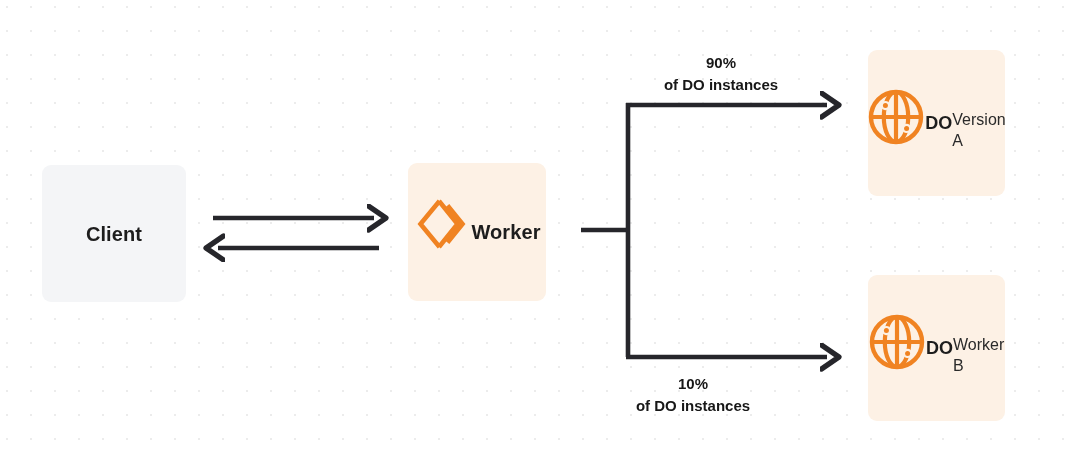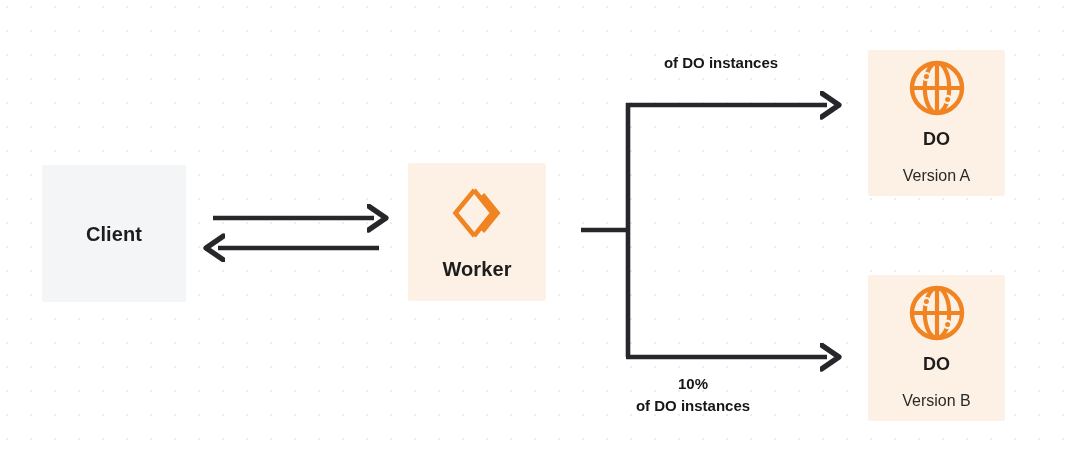--- a/index.html
+++ b/index.html
@@ -21,23 +21,23 @@
     background-image:
       radial-gradient(circle at 1px 1px, #ececec 1.1px, rgba(255,255,255,0) 1.2px);
     background-size: 24px 24px;
     background-position: 6px 6px;
   }
 
   
   .node {
     position: absolute;
     box-sizing: border-box;
-    border-radius: 2px;
+    border-radius: 9px;
     display: flex;
-    flex-direction: column;
+    flex-direction: row;
     align-items: center;
     justify-content: center;
   }
   .node-client {
     left: 42px;
     top: 165px;
     width: 144px;
     height: 137px;
     background: #f4f5f7;
   }
@@ -189,24 +189,25 @@
         <ellipse cx="29" cy="29" rx="12.2" ry="25" fill="none" stroke="#f08322" stroke-width="4.2"></ellipse>
         <line x1="29" y1="4" x2="29" y2="54" stroke="#f08322" stroke-width="4.2"></line>
         <line x1="4.6" y1="29" x2="53.4" y2="29" stroke="#f08322" stroke-width="4.2"></line>
         <circle cx="18.4" cy="17.6" r="4.6" fill="#fdf1e5"></circle>
         <circle cx="18.4" cy="17.6" r="2.5" fill="#f08322"></circle>
         <circle cx="39.6" cy="40.4" r="4.6" fill="#fdf1e5"></circle>
         <circle cx="39.6" cy="40.4" r="2.5" fill="#f08322"></circle>
       </svg>
     </span>
     <span class="node-title-sm">DO</span>
-    <span class="node-sub">Version B</span>
+    <span class="node-sub">Worker B</span>
   </div>
 
   <div class="edge-label edge-label-top">
+    <div>90%</div>
     <div>of DO instances</div>
   </div>
 
   <div class="edge-label edge-label-bottom">
     <div>10%</div>
     <div>of DO instances</div>
   </div>
 
 </div>
 

